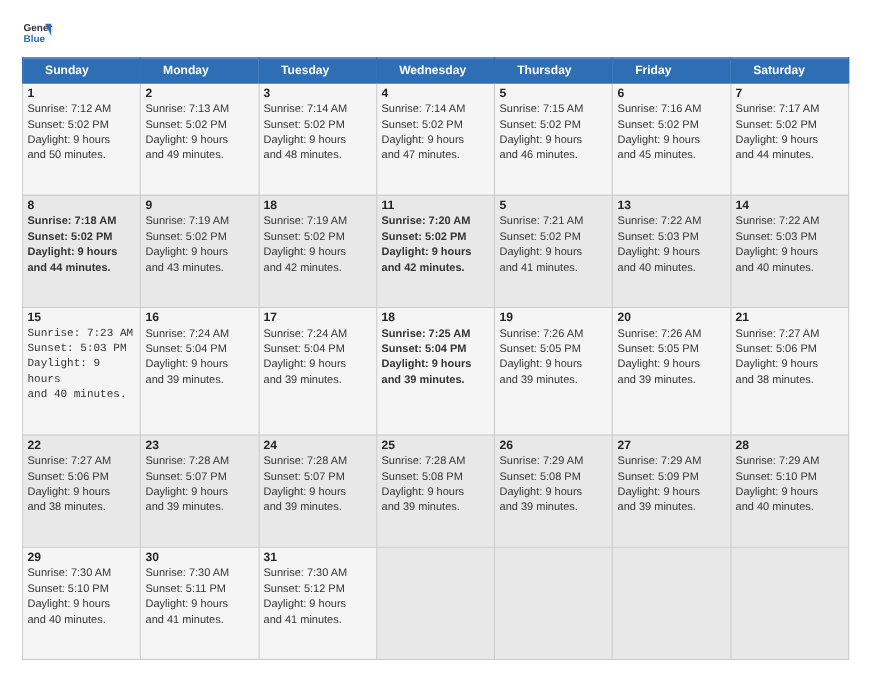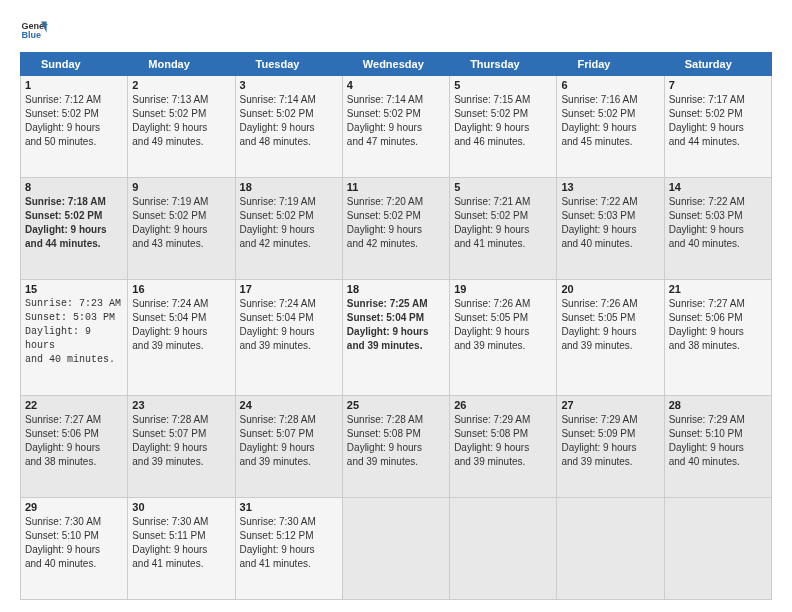--- a/index.html
+++ b/index.html
@@ -188,21 +188,21 @@
           </td>
           <td>
             <span class="day-number">18</span>
             <div class="day-info" style="white-space: pre-line;">Sunrise: 7:19 AM
 Sunset: 5:02 PM
 Daylight: 9 hours
 and 42 minutes.</div>
           </td>
           <td>
             <span class="day-number">11</span>
-            <div class="day-info" style="white-space: pre-line;">Sunrise: 7:20 AM
+            <div class="day-info" style="white-space: pre-line; font-weight: bold;">Sunrise: 7:20 AM
 Sunset: 5:02 PM
 Daylight: 9 hours
 and 42 minutes.</div>
           </td>
           <td>
             <span class="day-number">5</span>
             <div class="day-info" style="white-space: pre-line;">Sunrise: 7:21 AM
 Sunset: 5:02 PM
 Daylight: 9 hours
 and 41 minutes.</div>

